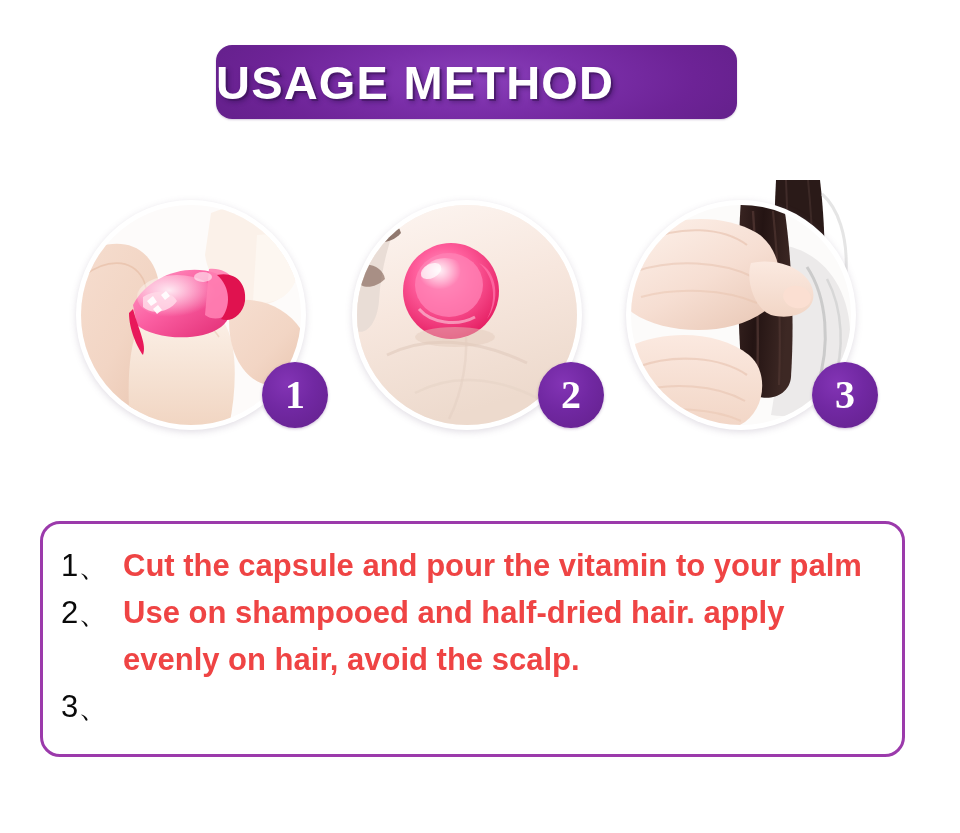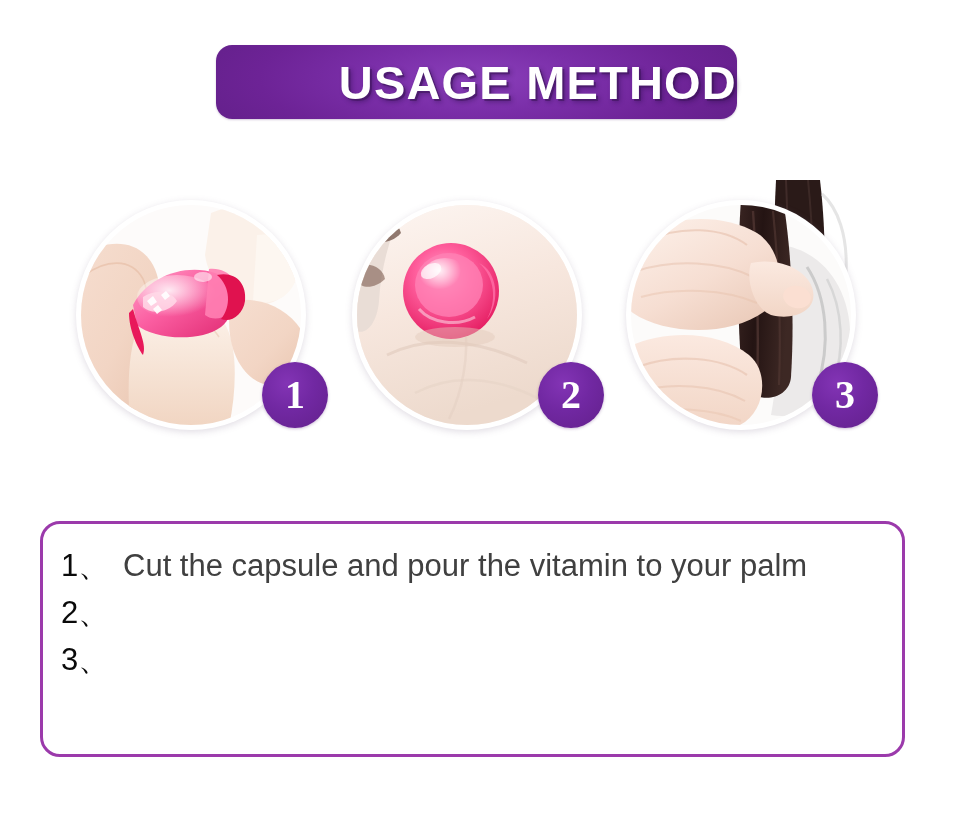--- a/index.html
+++ b/index.html
@@ -22,21 +22,21 @@
     left: 216px;
     top: 45px;
     width: 521px;
     height: 74px;
     border-radius: 16px;
     background:
       radial-gradient(ellipse 58% 120% at 50% 45%, #8a3fba 0%, #7a2ea8 38%, #6d2396 72%, #63208a 100%);
     box-shadow: 0 1px 2px rgba(80,40,110,0.25);
     display: flex;
     align-items: center;
-    justify-content: flex-end;
+    justify-content: flex-start;
   }
   #title-banner .title-text {
     color: #ffffff;
     font-size: 47px;
     font-weight: bold;
     letter-spacing: 1.2px;
     line-height: 1;
     text-shadow:
       2px 2px 0 rgba(60,20,90,0.55),
       3px 3px 5px rgba(40,10,70,0.45);
@@ -125,21 +125,21 @@
     color: #0a0a0a;
     line-height: 47px;
     white-space: nowrap;
   }
   .step-marker {
     width: 62px;
     flex: 0 0 62px;
     font-size: 31px;
     color: #0a0a0a;
   }
-  .step-text { font-size: 31px; color: #404040; }
+  .step-text { font-size: 31px; color: #ef4444; font-weight: bold; }
   .step-line.continuation .step-marker { visibility: hidden; }
 </style>
 </head>
 <body>
 
 <div id="title-banner">
   <div class="title-text">USAGE METHOD</div>
 </div>
 
 <div class="photo-item" style="left:76px; top:200px;">
@@ -303,21 +303,26 @@
 <div id="instruction-box">
   <div id="steps-list">
 
     <div class="step-line">
       <span class="step-marker">1、</span>
       <span class="step-text">Cut the capsule and pour the vitamin to your palm</span>
     </div>
 
     <div class="step-line">
       <span class="step-marker">2、</span>
-    </div>
-
+      <span class="step-text">Use on shampooed and half-dried hair. apply</span>
+    </div>
+
+    <div class="step-line continuation">
+      <span class="step-marker"></span>
+      <span class="step-text">evenly on hair, avoid the scalp.</span>
+    </div>
 
     <div class="step-line">
       <span class="step-marker">3、</span>
     </div>
 
   </div>
 </div>
 
 </body></html>

